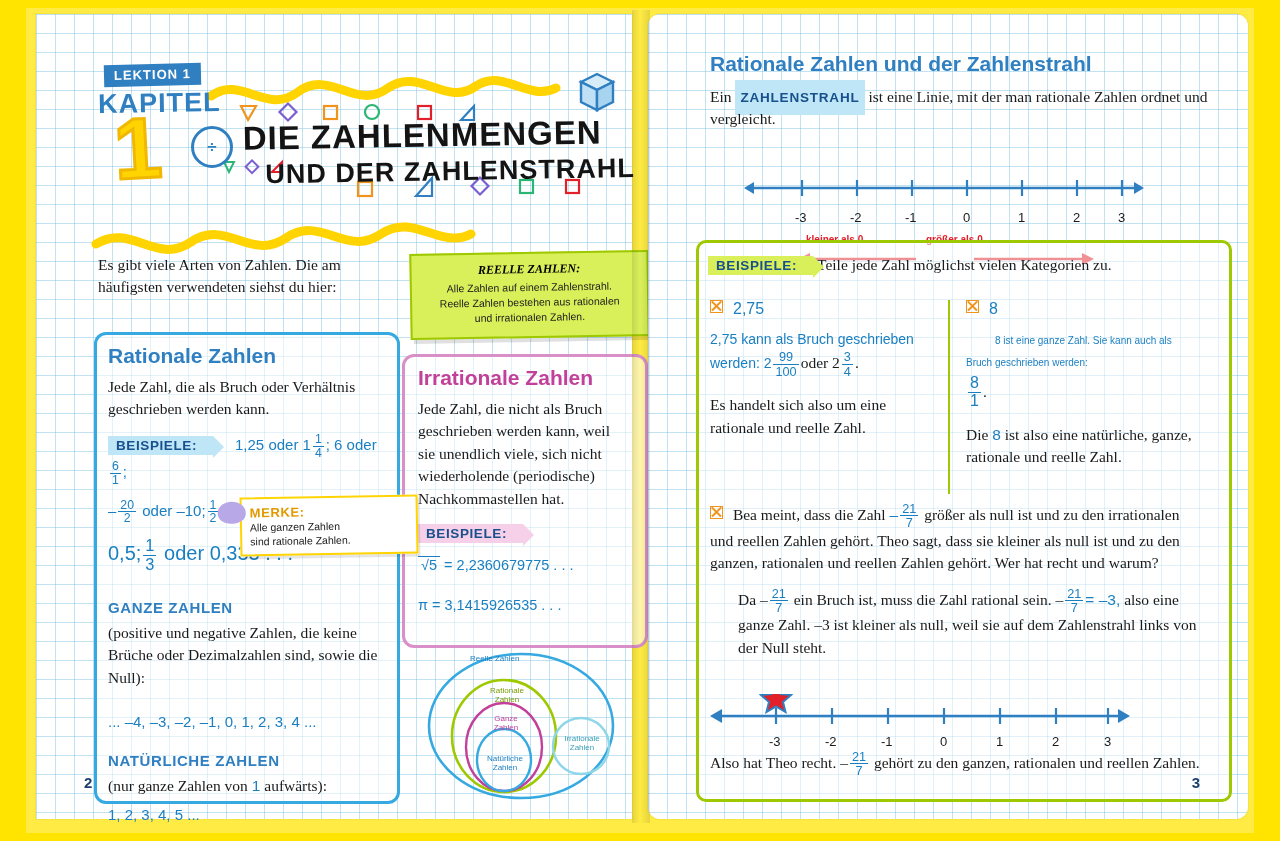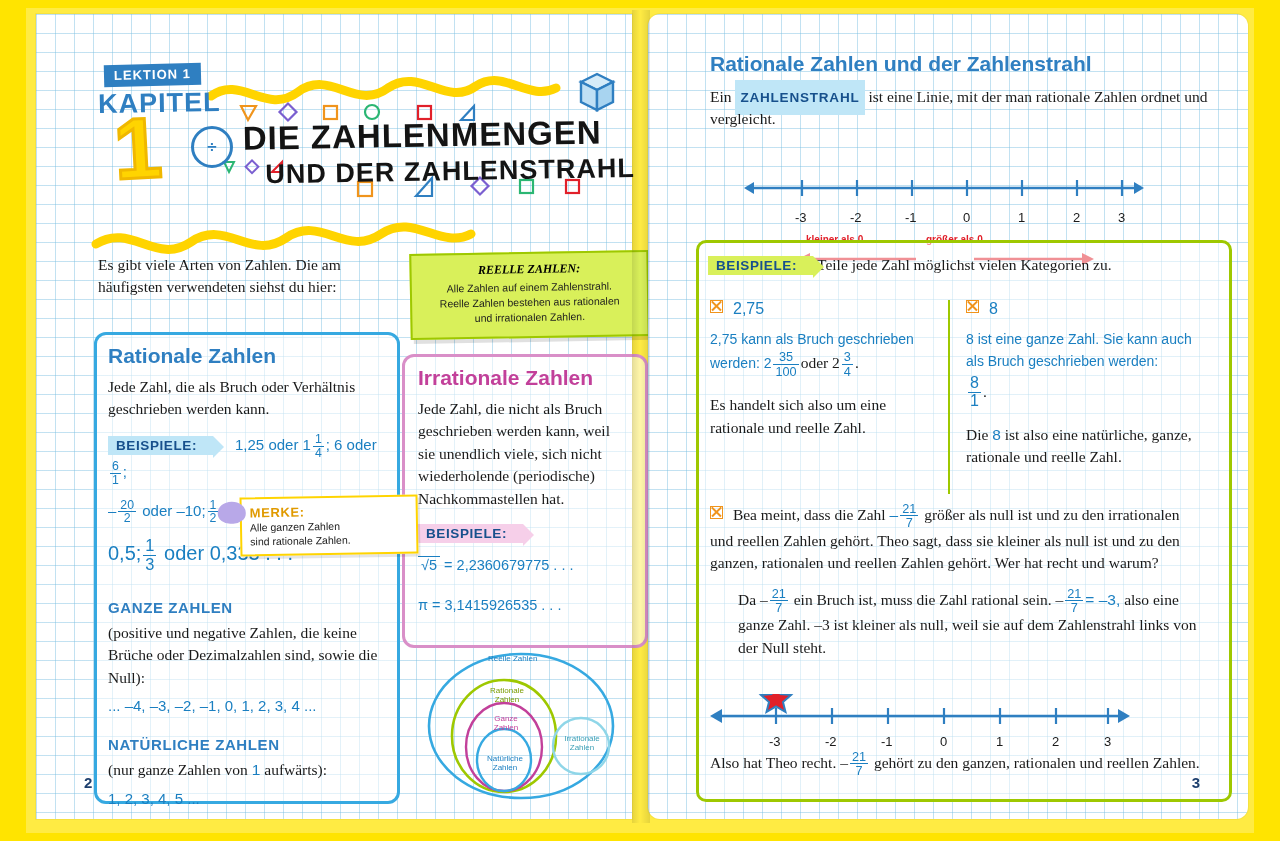--- a/index.html
+++ b/index.html
@@ -196,21 +196,21 @@
         <span>oder</span>
       </div>
 
       <div class="hand blue" style="font-size:20px;margin-top:12px;">
         <span>0,5;</span><span class="frac"><span class="num">1</span><span class="den">3</span></span>
         <span>oder 0,333 . . .</span>
       </div>
 
       <div class="sub-blue" style="margin-top:26px;">GANZE ZAHLEN</div>
       <div class="txt" style="margin-top:6px;width:272px;">(positive und negative Zahlen, die keine Brüche oder Dezimalzahlen sind, sowie die Null):</div>
-      <div class="hand blue" style="font-size:15px;margin-top:8px;">... –4, –3, –2, –1, 0, 1, 2, 3, 4 ...</div>
+      <div class="hand blue" style="font-size:15px;margin-top:24px;">... –4, –3, –2, –1, 0, 1, 2, 3, 4 ...</div>
 
       <div class="sub-blue" style="margin-top:22px;">NATÜRLICHE ZAHLEN</div>
       <div class="txt" style="margin-top:6px;">
         <span>(nur ganze Zahlen von</span>
         <span class="blue hand">1</span>
         <span>aufwärts):</span>
       </div>
       <div class="hand blue" style="font-size:15px;margin-top:8px;">1, 2, 3, 4, 5 ...</div>
     </div>
 
@@ -236,21 +236,21 @@
     </div>
 
     <div class="venn">
       <svg width="190" height="150" viewBox="0 0 190 150">
         <ellipse cx="95" cy="76" rx="92" ry="72" fill="none" stroke="#36a9e1" stroke-width="2.6"></ellipse>
         <ellipse cx="78" cy="86" rx="52" ry="56" fill="none" stroke="#9ec800" stroke-width="2.6"></ellipse>
         <ellipse cx="78" cy="97" rx="38" ry="44" fill="none" stroke="#c2409a" stroke-width="2.4"></ellipse>
         <ellipse cx="78" cy="110" rx="27" ry="31" fill="none" stroke="#36a9e1" stroke-width="2.4"></ellipse>
         <ellipse cx="155" cy="96" rx="28" ry="28" fill="none" stroke="#8fd6e8" stroke-width="2.4"></ellipse>
       </svg>
-      <div style="position:absolute;left:62px;top:4px;font-family:'Liberation Sans',sans-serif;font-size:8px;color:#1a7fc1;">Reelle Zahlen</div>
+      <div style="position:absolute;left:44px;top:4px;font-family:'Liberation Sans',sans-serif;font-size:8px;color:#1a7fc1;">Reelle Zahlen</div>
       <div style="position:absolute;left:58px;top:36px;width:46px;text-align:center;font-family:'Liberation Sans',sans-serif;font-size:8px;color:#7a9c00;line-height:1.15;">Rationale Zahlen</div>
       <div style="position:absolute;left:58px;top:64px;width:44px;text-align:center;font-family:'Liberation Sans',sans-serif;font-size:8px;color:#c2409a;line-height:1.15;">Ganze Zahlen</div>
       <div style="position:absolute;left:55px;top:104px;width:48px;text-align:center;font-family:'Liberation Sans',sans-serif;font-size:8px;color:#1a7fc1;line-height:1.15;">Natürliche Zahlen</div>
       <div style="position:absolute;left:132px;top:84px;width:48px;text-align:center;font-family:'Liberation Sans',sans-serif;font-size:8px;color:#3a9fb5;line-height:1.15;">Irrationale Zahlen</div>
     </div>
 
     <div class="page-num pn-left">2</div>
   </div>
 
   <div class="page page-right">
@@ -307,32 +307,32 @@
     </div>
 
     <div class="divider-v" style="left:300px;top:286px;height:194px;"></div>
 
     <div style="position:absolute;left:62px;top:286px;width:228px;">
       <div>
         <span class="sq"></span>
         <span class="hand blue" style="font-size:16px;">2,75</span>
       </div>
       <div class="txt" style="margin-top:10px;">
-        <span class="blue hand" style="font-size:14px;">2,75 kann als Bruch geschrieben werden: 2</span><span class="frac blue hand"><span class="num">35</span><span class="den">100</span></span><span>oder 2</span><span class="frac blue hand"><span class="num">3</span><span class="den">4</span></span><span>.</span>
+        <span class="blue hand" style="font-size:14px;">2,75 kann als Bruch geschrieben werden: 2</span><span class="frac blue hand"><span class="num">99</span><span class="den">100</span></span><span>oder 2</span><span class="frac blue hand"><span class="num">3</span><span class="den">4</span></span><span>.</span>
       </div>
       <div class="txt" style="margin-top:16px;">Es handelt sich also um eine rationale und reelle Zahl.</div>
     </div>
 
     <div style="position:absolute;left:318px;top:286px;width:228px;">
       <div>
         <span class="sq"></span>
         <span class="hand blue" style="font-size:16px;">8</span>
       </div>
       <div class="txt" style="margin-top:10px;">
-        <span class="blue hand" style="font-size:14px;">8 ist eine ganze Zahl. Sie kann auch als Bruch geschrieben werden:</span>
+        <span class="blue hand" style="font-size:10px;margin-left:29px;">8 ist eine ganze Zahl. Sie kann auch als Bruch geschrieben werden:</span>
       </div>
       <div style="margin-top:2px;">
         <span class="frac blue hand" style="font-size:16px;"><span class="num">8</span><span class="den">1</span></span><span class="txt">.</span>
       </div>
       <div class="txt" style="margin-top:14px;">
         <span>Die</span>
         <span class="blue hand">8</span>
         <span>ist also eine natürliche, ganze, rationale und reelle Zahl.</span>
       </div>
     </div>

